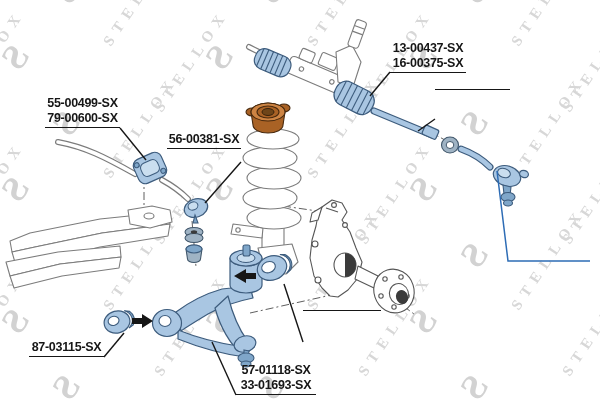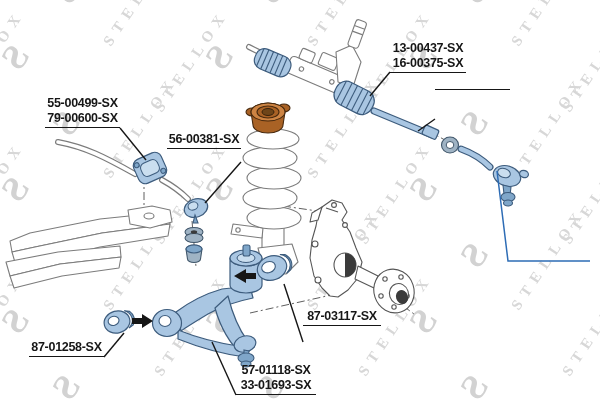--- a/index.html
+++ b/index.html
@@ -285,25 +285,24 @@
     <div class="ln">55-00499-SX</div>
     <div class="ln">79-00600-SX</div>
   </div>
 
   <div class="label" style="left:167px;top:132px;width:74px;">
     <div class="ln">56-00381-SX</div>
   </div>
 
 
   <div class="label" style="left:303px;top:309px;width:78px;">
-    <div class="ln">87-03117-SX</div>
   </div>
 
   <div class="label" style="left:29px;top:340px;width:75px;">
-    <div class="ln">87-01258-SX</div>
+    <div class="ln">87-03115-SX</div>
   </div>
 
   <div class="label" style="left:236px;top:363px;width:80px;">
     <div class="ln">57-01118-SX</div>
     <div class="ln">33-01693-SX</div>
   </div>
 
 </div>
 
 </body></html>

